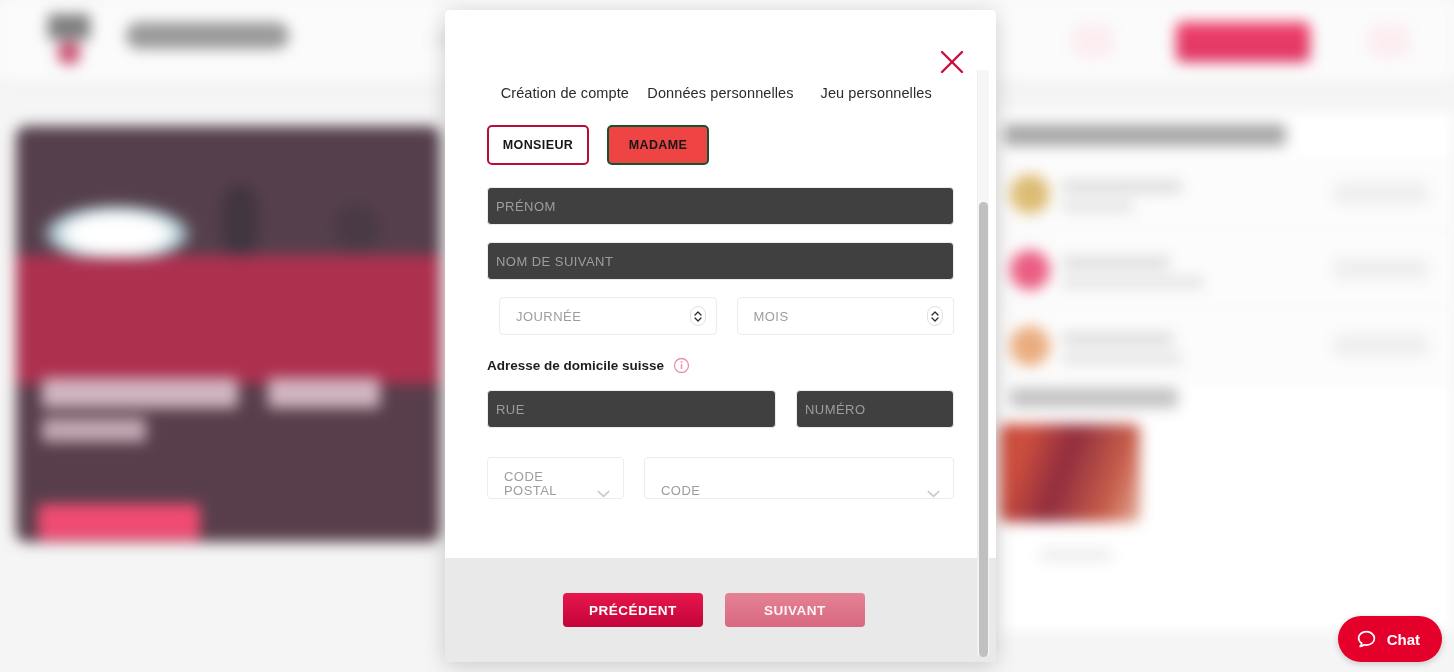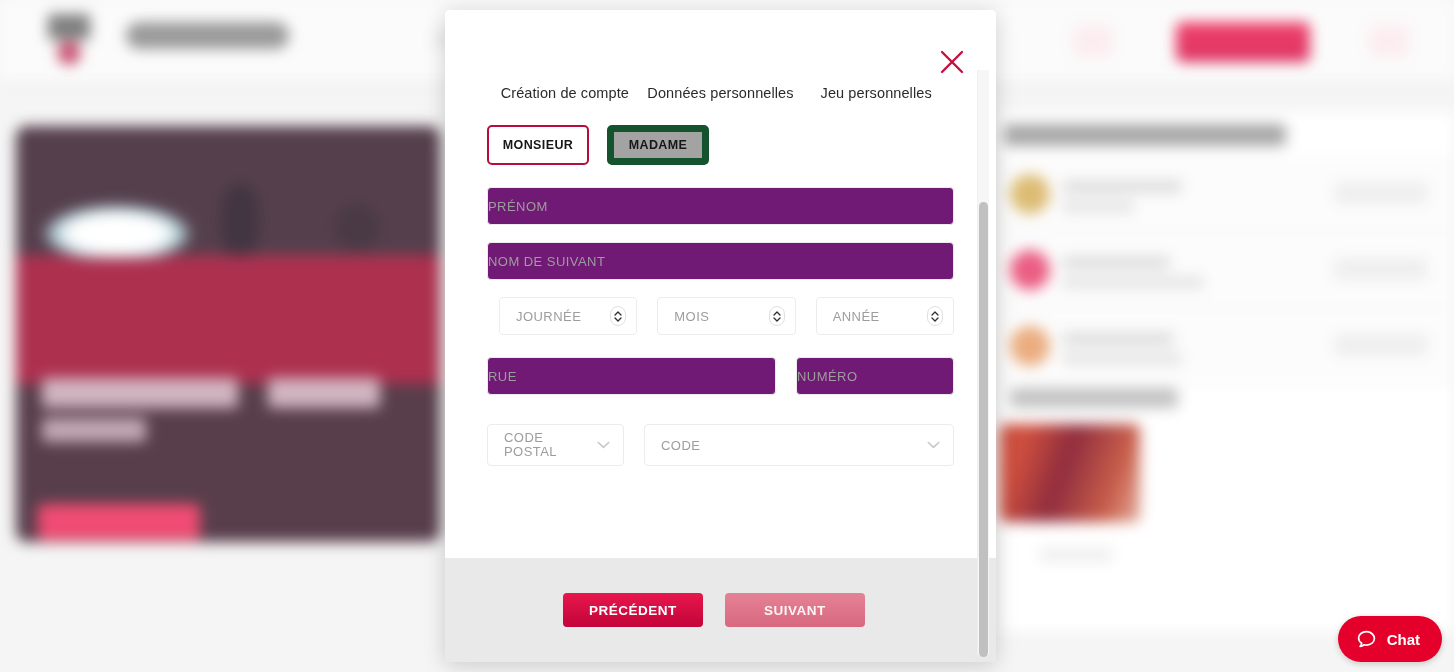--- a/index.html
+++ b/index.html
@@ -96,27 +96,27 @@
   .modal-body {
     flex: 1 1 auto; background: #ffffff; padding: 20px 42px 0 42px; position: relative;
     overflow: hidden;
   }
 
   .gender-row { display: flex; gap: 18px; margin-bottom: 22px; }
   .gender-btn {
     width: 102px; height: 40px; border-radius: 5px;
     display: flex; align-items: center; justify-content: center;
     font-size: 12.5px; font-weight: bold; letter-spacing: .4px; color: #171717;
-    background: #a3a3a3; border: 7px solid #14532d; cursor: pointer; user-select: none;
+    background: #ef4444; border: 2px solid #14532d; cursor: pointer; user-select: none;
   }
   .gender-btn.sel { background: #ffffff; border: 2px solid #b70d3b; }
 
   .field {
-    height: 38px; background: #701a75; border: 1px solid #ececec; border-radius: 4px;
-    display: flex; align-items: center; padding: 0 0;
+    height: 38px; background: #404040; border: 1px solid #ececec; border-radius: 4px;
+    display: flex; align-items: center; padding: 0 8px;
     font-size: 13px; color: #9d9d9d; letter-spacing: .45px; margin-bottom: 17px;
   }
   .field.w-full { width: 100%; }
 
   .date-row { display: flex; gap: 20px; margin-bottom: 22px; padding-left: 12px; }
   .date-cell {
     flex: 1; height: 38px; background: #ffffff; border: 1px solid #ececec; border-radius: 4px;
     display: flex; align-items: center; justify-content: space-between; padding: 0 10px 0 16px;
     font-size: 13px; color: #9d9d9d; letter-spacing: .45px; cursor: pointer;
   }
@@ -133,21 +133,21 @@
   }
   .info-icon { width: 17px; height: 17px; display: block; }
 
   .addr-row { display: flex; gap: 20px; margin-bottom: 17px; }
   .addr-street { flex: 0 0 289px; }
   .addr-num { flex: 1; }
 
   .city-row { display: flex; gap: 20px; }
   .sel-cell {
     height: 42px; background: #ffffff; border: 1px solid #ececec; border-radius: 4px;
-    display: flex; align-items: center; justify-content: space-between; padding: 0 13px 0 16px;
+    display: flex; align-items: flex-end; justify-content: space-between; padding: 0 13px 0 16px;
     font-size: 13px; color: #9d9d9d; letter-spacing: .45px; cursor: pointer;
   }
   .sel-cp { flex: 0 0 137px; }
   .sel-cp .lbl { line-height: 14px; }
   .sel-city { flex: 1; }
   .chev svg { display: block; }
 
   .modal-footer {
     flex: 0 0 104px; background: #e9e9e9;
     display: flex; align-items: center; gap: 22px; padding-left: 118px;
@@ -280,33 +280,32 @@
           <span>MOIS</span>
           <span class="stepper">
             <svg width="8" height="5" viewBox="0 0 8 5">
                 <path d="M1 4 L4 1 L7 4" fill="none" stroke="#2c2c2c" stroke-width="1.3" stroke-linecap="round" stroke-linejoin="round"></path>
               </svg>
             <svg width="8" height="5" viewBox="0 0 8 5">
                 <path d="M1 1 L4 4 L7 1" fill="none" stroke="#2c2c2c" stroke-width="1.3" stroke-linecap="round" stroke-linejoin="round"></path>
               </svg>
           </span>
         </div>
-        <div class="date-cell">
-          <span>ANNÉE</span>
-          <span class="stepper">
-            <svg width="8" height="5" viewBox="0 0 8 5">
-                <path d="M1 4 L4 1 L7 4" fill="none" stroke="#2c2c2c" stroke-width="1.3" stroke-linecap="round" stroke-linejoin="round"></path>
-              </svg>
-            <svg width="8" height="5" viewBox="0 0 8 5">
-                <path d="M1 1 L4 4 L7 1" fill="none" stroke="#2c2c2c" stroke-width="1.3" stroke-linecap="round" stroke-linejoin="round"></path>
-              </svg>
-          </span>
-        </div>
-      </div>
-
+      </div>
+
+      <div class="sec-label">
+        <span>Adresse de domicile suisse</span>
+        <span class="info-icon">
+          <svg viewBox="0 0 17 17" aria-hidden="true">
+            <circle cx="8.5" cy="8.5" r="7" fill="none" stroke="#e492a8" stroke-width="1.3"></circle>
+            <circle cx="8.5" cy="4.9" r="0.95" fill="#e492a8"></circle>
+            <rect x="7.75" y="6.9" width="1.5" height="5.2" rx="0.7" fill="#e492a8"></rect>
+          </svg>
+        </span>
+      </div>
 
       <div class="addr-row">
         <div class="field addr-street" style="margin-bottom:12px">RUE</div>
         <div class="field addr-num" style="margin-bottom:0">NUMÉRO</div>
       </div>
 
       <div class="city-row">
         <div class="sel-cell sel-cp">
           <span class="lbl">
             <span>CODE</span><br>

